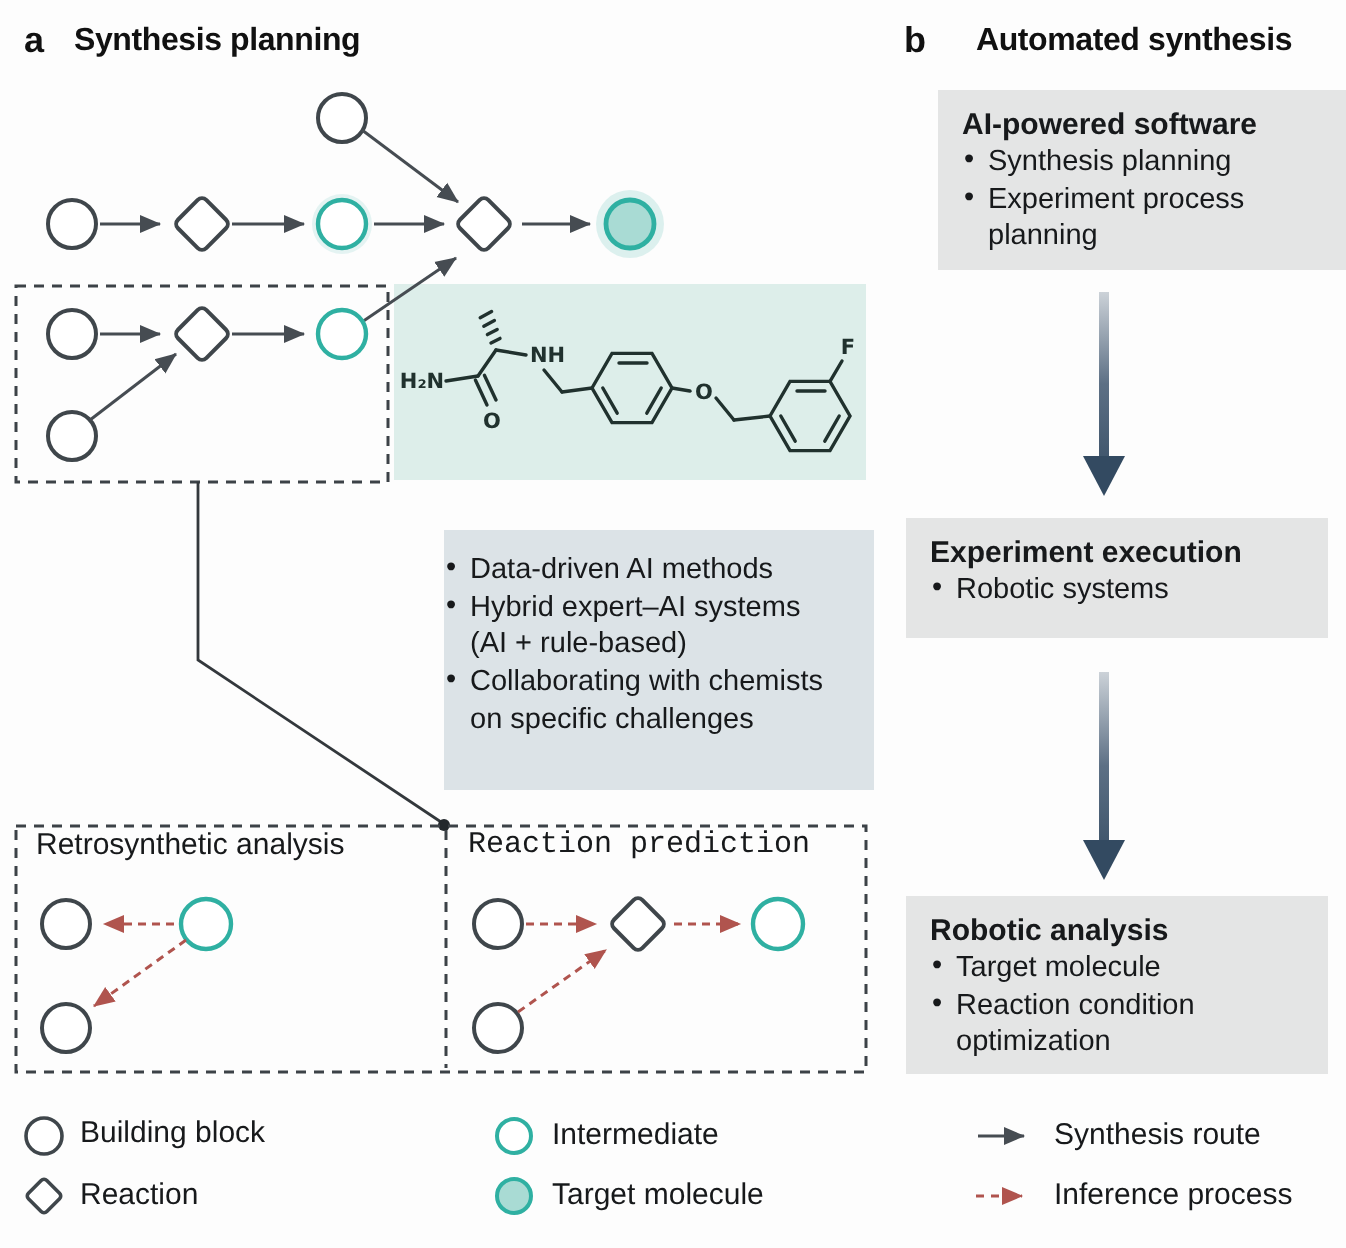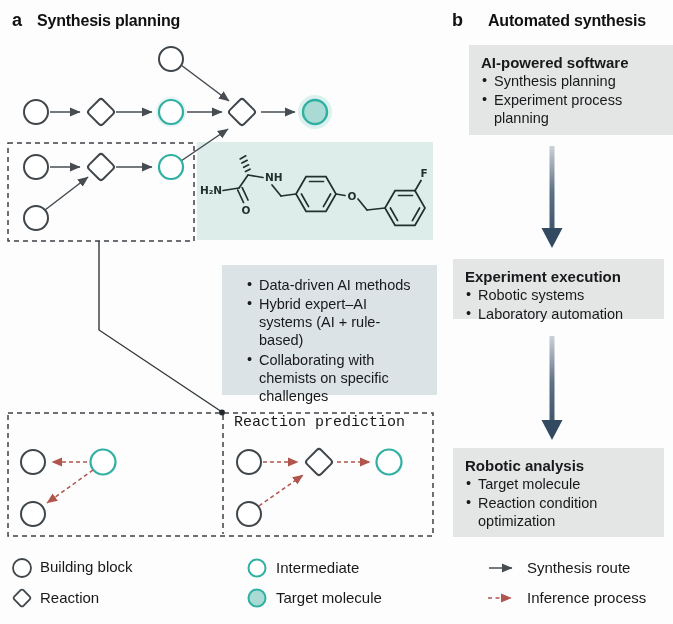--- a/index.html
+++ b/index.html
@@ -7,21 +7,21 @@
   .stage{position:relative;width:673px;height:624px;background:#fdfdfd;overflow:hidden;}
   .abs{position:absolute;}
   svg{position:absolute;left:0;top:0;}
   .panel-label{font-size:18px;font-weight:700;color:#111;}
   .panel-title{font-size:16px;font-weight:700;color:#111;letter-spacing:-0.2px;}
   .gbox{background:#e4e5e5;color:#17191b;box-sizing:border-box;padding:8px 10px 8px 12px;}
   .gbox .bx-title{font-size:15px;font-weight:700;line-height:1.28;margin-bottom:1px;}
   ul.blt{list-style:none;margin:0;padding:0;font-size:14.5px;line-height:1.24;}
   ul.blt li{position:relative;padding-left:13px;margin:0 0 1px 0;}
   ul.blt li::before{content:"\2022";position:absolute;left:1px;top:-1px;}
-  .methods{background:#dce3e7;color:#17191b;box-sizing:border-box;padding:11px 18px 10px 24px;}
+  .methods{background:#dce3e7;color:#17191b;box-sizing:border-box;padding:11px 18px 10px 0;}
   .methods ul.blt{font-size:14.5px;line-height:1.25;}
   .lbl{font-size:15px;color:#17191b;line-height:18px;}
 </style>
 </head>
 <body>
 
 <div class="stage">
 
   <svg width="673" height="624" viewBox="0 0 673 624">
     <defs>
@@ -145,34 +145,34 @@
   <div class="abs panel-title" style="left:488px;top:12px;">Automated synthesis</div>
 
   <div class="abs methods" style="left:222px;top:265px;width:215px;height:130px;">
     <ul class="blt">
       <li>Data-driven AI methods</li>
       <li>Hybrid expert–AI systems (AI + rule-based)</li>
       <li>Collaborating with chemists on specific challenges</li>
     </ul>
   </div>
 
+  <div class="abs lbl" style="left:18px;top:414px;">Retrosynthetic analysis</div>
   <div class="abs lbl" style="left:234px;top:414px;font-family:Liberation Mono, monospace;">Reaction prediction</div>
 
   <div class="abs gbox" style="left:453px;top:45px;width:211px;height:90px;margin-left:16px;">
     <div class="bx-title">AI-powered software</div>
     <ul class="blt">
       <li>Synthesis planning</li>
       <li>Experiment process planning</li>
     </ul>
   </div>
   <div class="abs gbox" style="left:453px;top:259px;width:211px;height:60px;">
     <div class="bx-title">Experiment execution</div>
     <ul class="blt">
       <li>Robotic systems</li>
-      <li>Laboratory automation</li>
     </ul>
   </div>
   <div class="abs gbox" style="left:453px;top:448px;width:211px;height:89px;">
     <div class="bx-title">Robotic analysis</div>
     <ul class="blt">
       <li>Target molecule</li>
       <li>Reaction condition optimization</li>
     </ul>
   </div>
 

